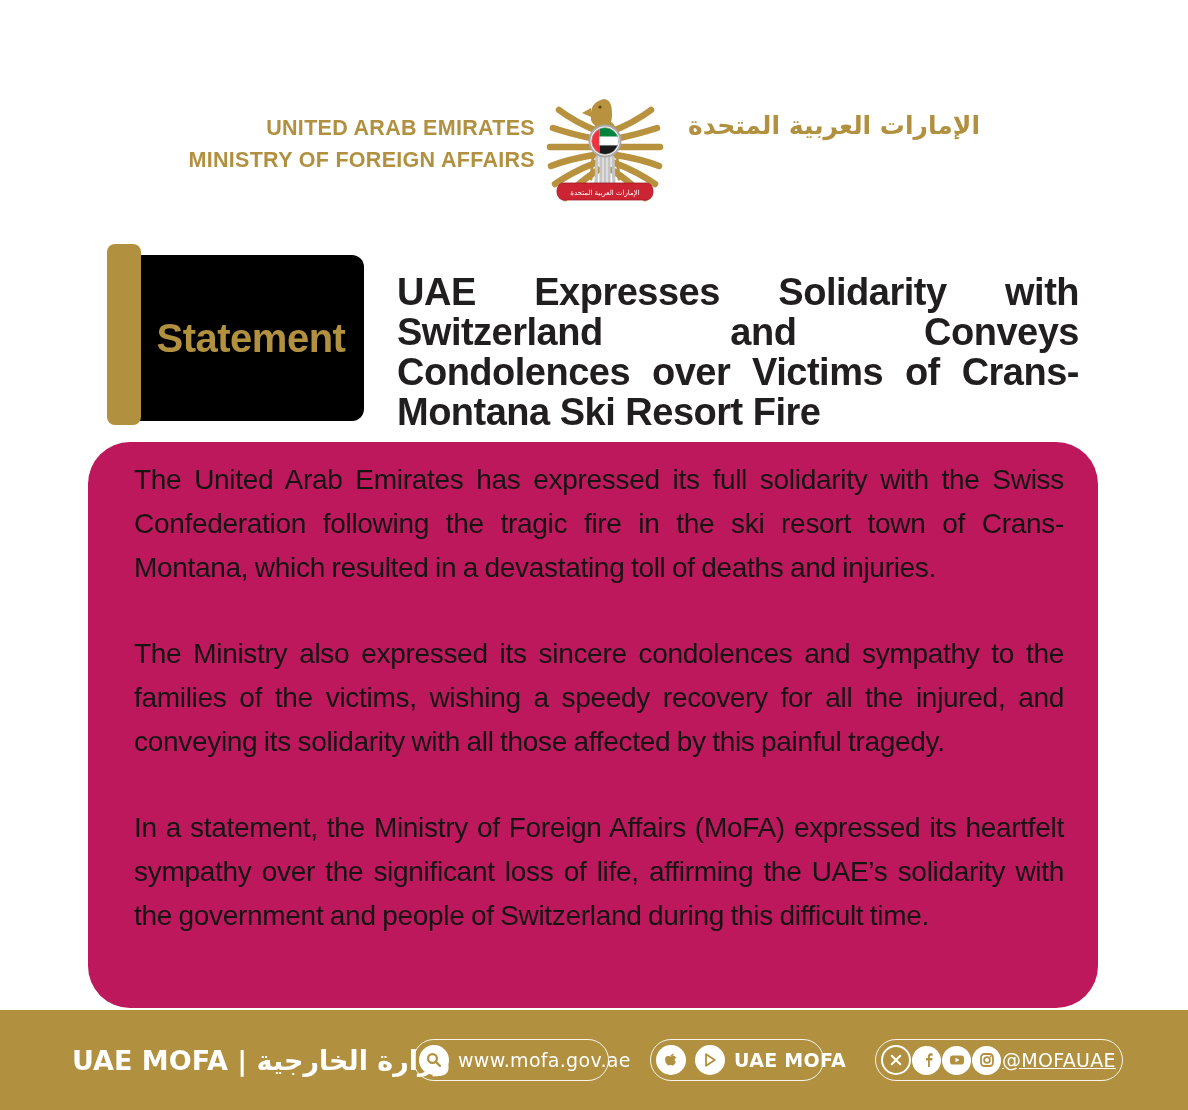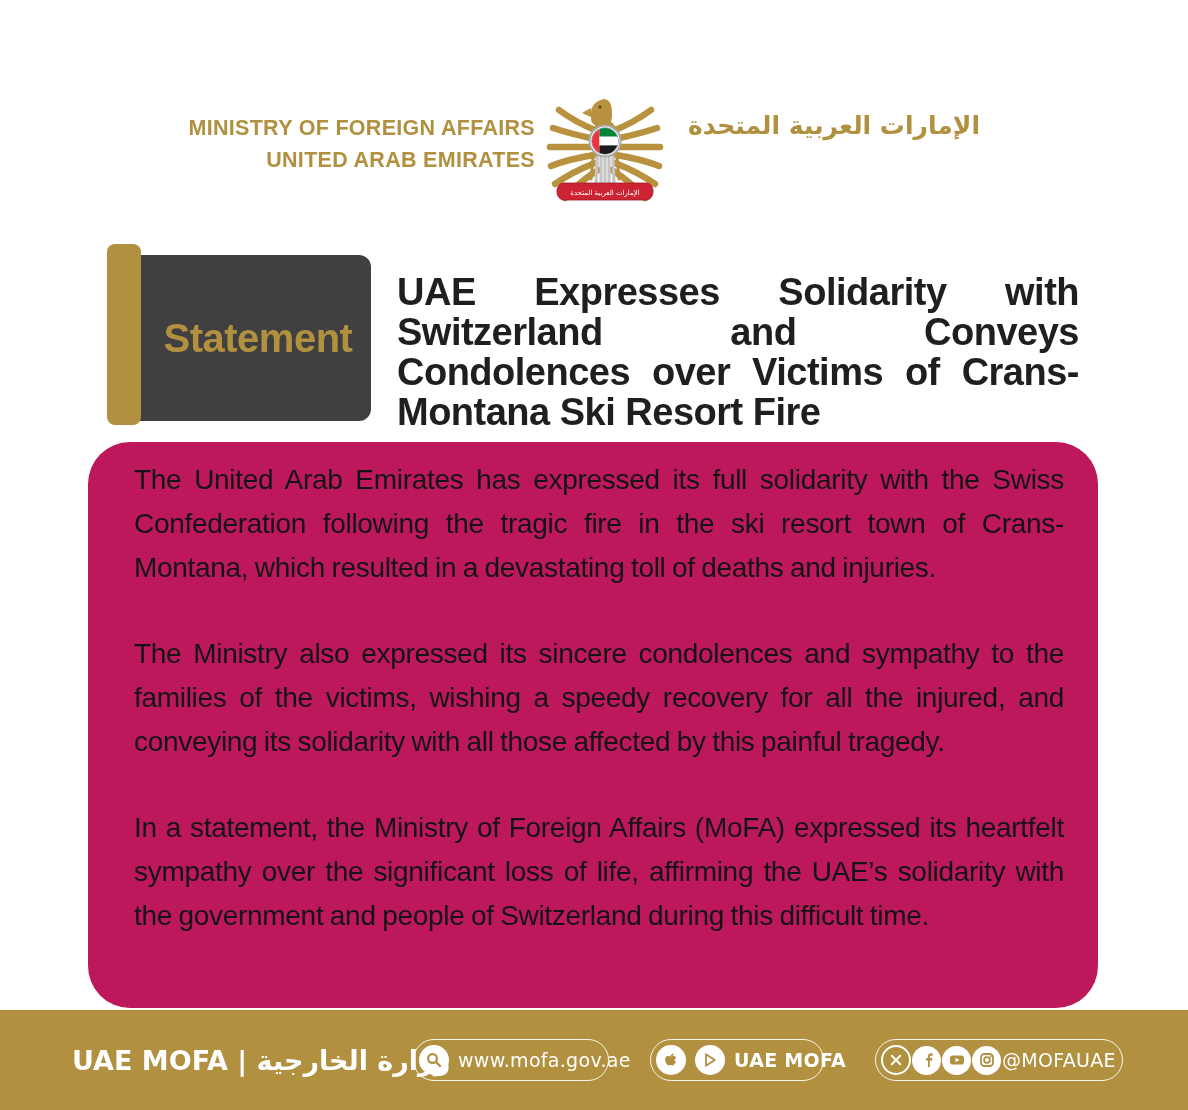--- a/index.html
+++ b/index.html
@@ -13,22 +13,22 @@
     color:#B1903F;font-weight:bold;font-size:21.5px;line-height:32px;letter-spacing:.3px;
   }
   .emblem{position:absolute;left:545px;top:96px;width:120px;height:118px;}
   .hdr-ar{
     position:absolute;left:665px;top:104px;width:315px;text-align:right;
     color:#B1903F;font-weight:bold;font-size:25px;line-height:44px;
     font-family:"DejaVu Sans",sans-serif;direction:rtl;
   }
   
   .stmt-card{
-    position:absolute;left:127px;top:255px;width:244px;height:166px;
-    background:#404040;border-radius:12px;
+    position:absolute;left:120px;top:255px;width:244px;height:166px;
+    background:#000000;border-radius:12px;
     display:flex;align-items:center;justify-content:center;padding-left:18px;box-sizing:border-box;
   }
   .stmt-bar{
     position:absolute;left:107px;top:244px;width:34px;height:181px;
     background:#B1903F;border-radius:8px;
   }
   .stmt-label{color:#B1903F;font-weight:bold;font-size:40px;letter-spacing:-.5px;}
   .title{
     position:absolute;left:397px;top:272px;width:682px;margin:0;
     color:#211E1F;font-weight:bold;font-size:38px;line-height:40px;
@@ -53,38 +53,38 @@
     color:#ffffff;font-weight:600;font-size:27px;
     font-family:"DejaVu Sans",sans-serif;white-space:nowrap;
   }
   .pill{
     position:absolute;top:50px;transform:translateY(-50%);height:42px;box-sizing:border-box;
     border:1.5px solid rgba(255,255,255,.9);border-radius:22px;
     display:flex;align-items:center;gap:9px;padding:0 14px 0 5px;color:#fff;text-align:right;
   }
   .pill-web{left:413px;width:196px;}
   .pill-apps{left:650px;width:174px;font-weight:bold;}
-  .pill-social{left:875px;width:248px;gap:1px;}
+  .pill-social{left:875px;width:248px;gap:1px;text-decoration:underline;}
   .pill .label{font-size:19px;letter-spacing:.3px;white-space:nowrap;font-family:"DejaVu Sans",sans-serif;}
   .circ{
     width:30px;height:30px;border-radius:50%;background:#ffffff;flex:0 0 auto;
     display:flex;align-items:center;justify-content:center;
   }
   .pill-social .circ{width:29px;height:29px;}
   .circ.ring{background:transparent;border:2px solid #ffffff;width:26px;height:26px;}
   .circ svg{display:block;}
 </style>
 </head>
 <body>
 
 <div class="page">
 
   <div class="hdr-en">
+    <div>UNITED ARAB EMIRATES</div>
     <div>MINISTRY OF FOREIGN AFFAIRS</div>
-    <div>UNITED ARAB EMIRATES</div>
   </div>
 
   <svg class="emblem" viewBox="0 0 120 116" xmlns="http://www.w3.org/2000/svg">
     <defs>
       <clipPath id="flagClip">
           <circle cx="60" cy="44" r="13"></circle>
         </clipPath>
     </defs>
 
     <g stroke="#B8923F" stroke-width="6.5" stroke-linecap="round" fill="none">

